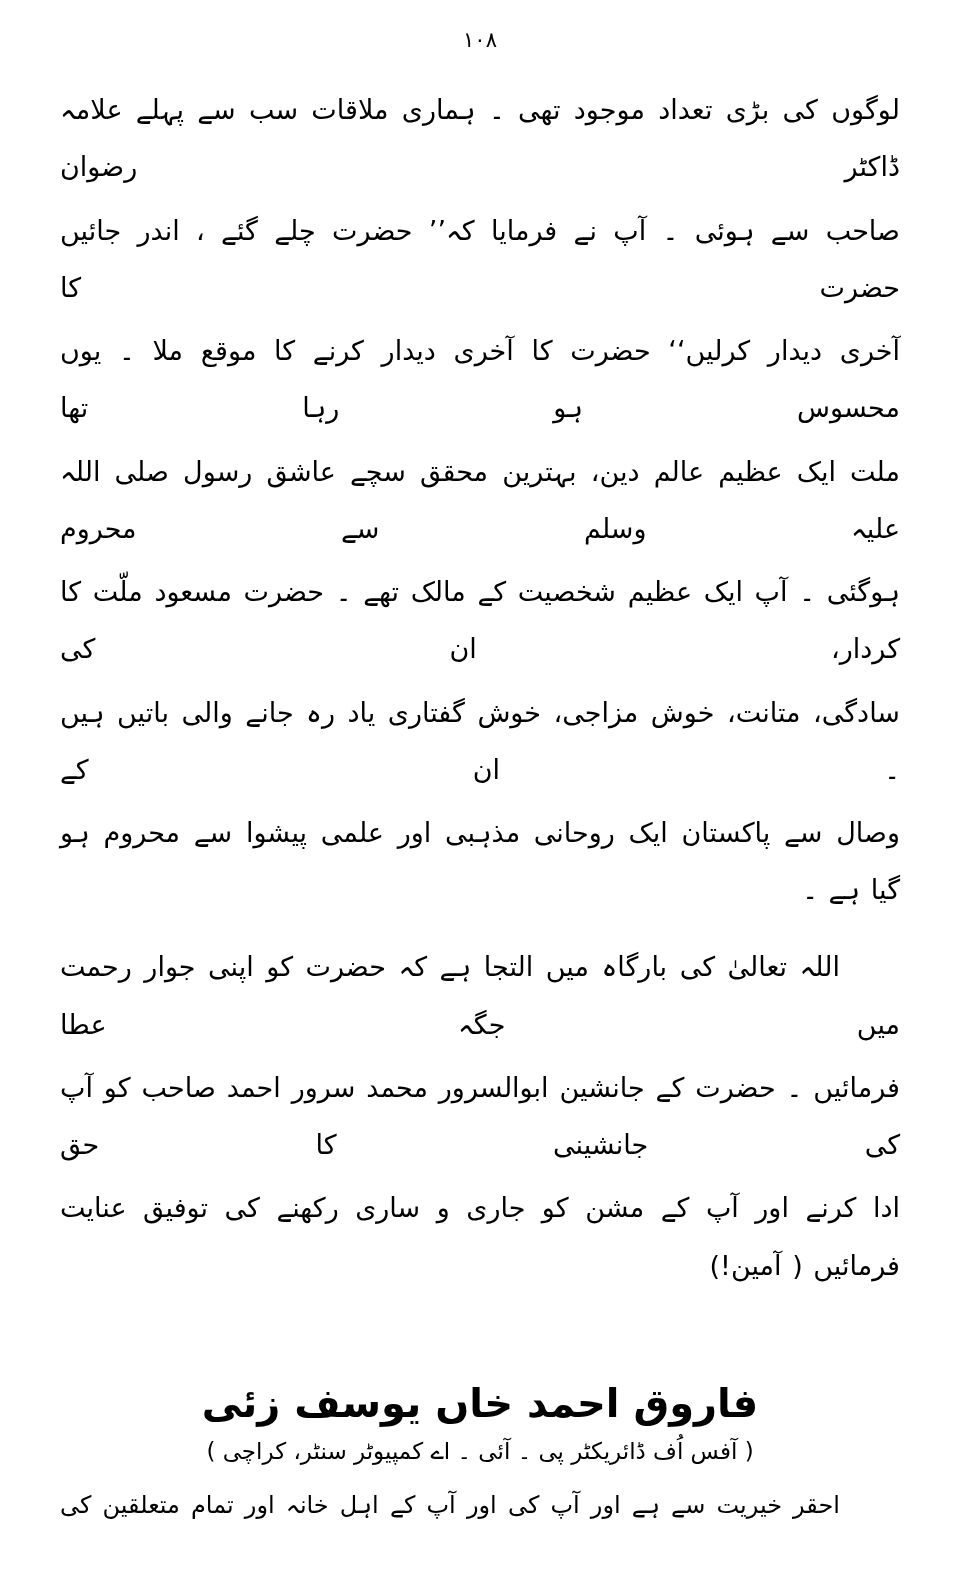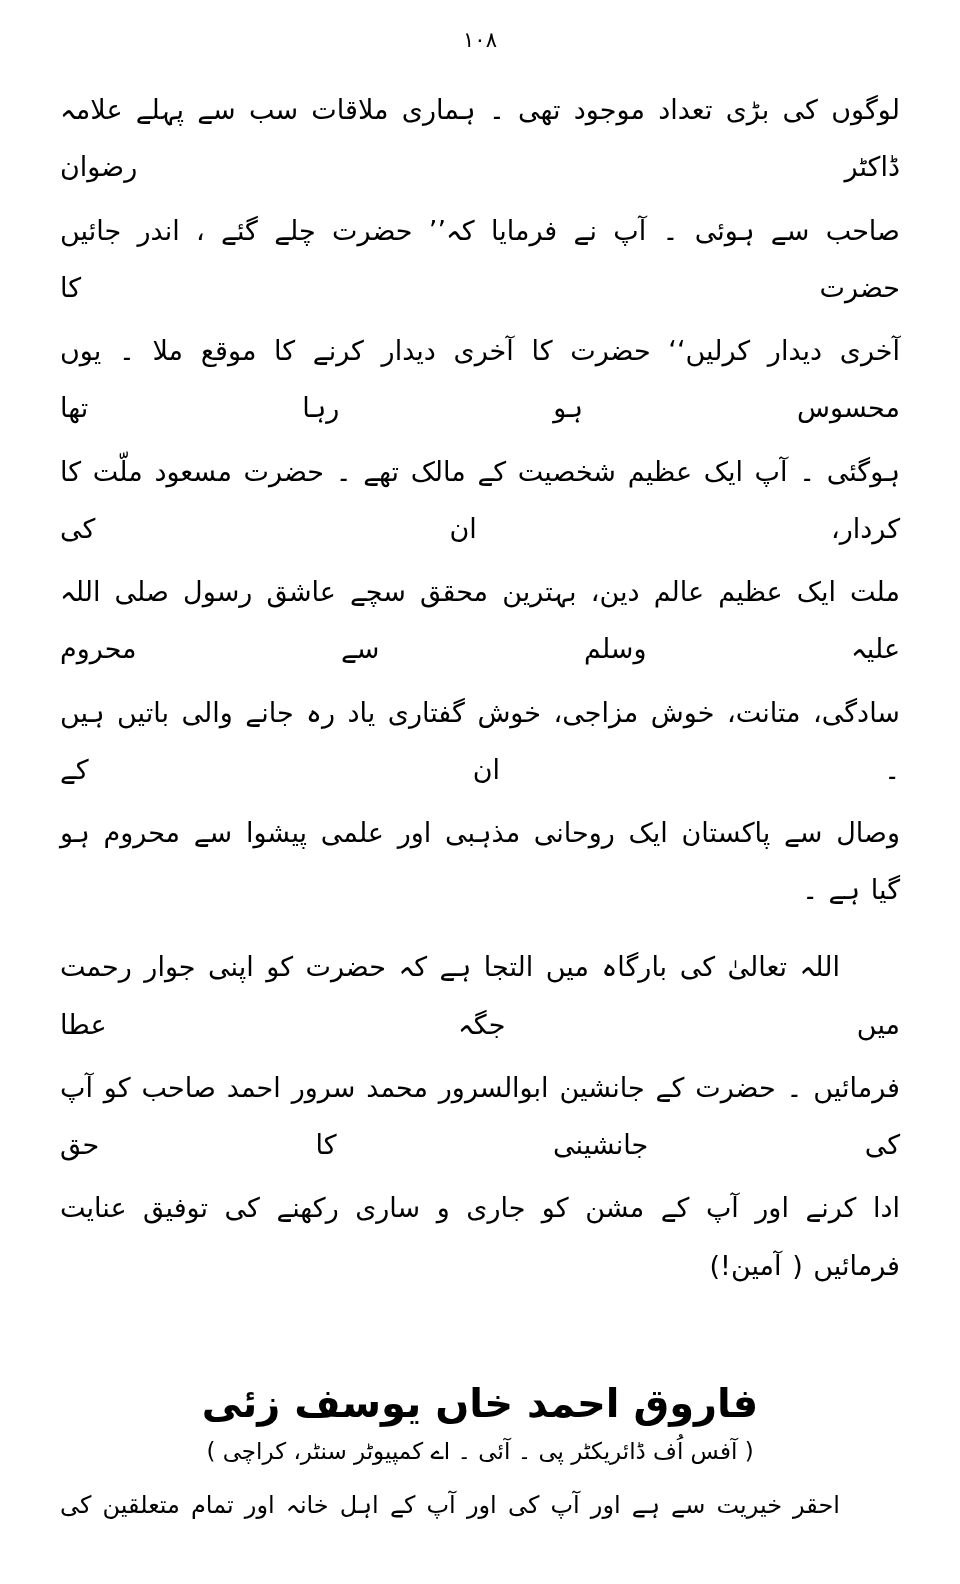--- a/index.html
+++ b/index.html
@@ -88,22 +88,22 @@
 <body>
 
 <div class="page">
 
   <div class="page-number">۱۰۸</div>
 
   <div class="urdu-block">
     <p>لوگوں کی بڑی تعداد موجود تھی ۔ ہماری ملاقات سب سے پہلے علامہ ڈاکٹر رضوان</p>
     <p>صاحب سے ہوئی ۔ آپ نے فرمایا کہ’’ حضرت چلے گئے ، اندر جائیں حضرت کا</p>
     <p>آخری دیدار کرلیں‘‘ حضرت کا آخری دیدار کرنے کا موقع ملا ۔ یوں محسوس ہو رہا تھا</p>
+    <p>ملت ایک عظیم    عالم دین، بہترین محقق سچے عاشق رسول صلی اللہ علیہ وسلم سے محروم</p>
     <p>ہوگئی ۔ آپ ایک عظیم شخصیت کے مالک تھے ۔ حضرت مسعود ملّت کا کردار، ان کی</p>
-    <p>ملت ایک عظیم    عالم دین، بہترین محقق سچے عاشق رسول صلی اللہ علیہ وسلم سے محروم</p>
     <p>سادگی، متانت، خوش مزاجی، خوش گفتاری یاد رہ جانے والی باتیں ہیں ۔ ان کے</p>
     <p style="text-align-last:right;">وصال سے پاکستان ایک روحانی مذہبی  اور علمی پیشوا سے محروم ہو گیا ہے ۔</p>
   </div>
 
   <div class="spacer-sm"></div>
 
   <div class="urdu-block">
     <p class="para-indent">اللہ تعالیٰ کی بارگاہ میں التجا ہے کہ حضرت کو اپنی جوار رحمت میں جگہ عطا</p>
     <p>فرمائیں ۔ حضرت کے جانشین ابوالسرور محمد سرور احمد صاحب کو آپ کی جانشینی کا حق</p>
     <p style="text-align-last:right;">ادا کرنے اور آپ کے مشن کو جاری و ساری رکھنے کی توفیق عنایت فرمائیں ( آمین!)</p>

